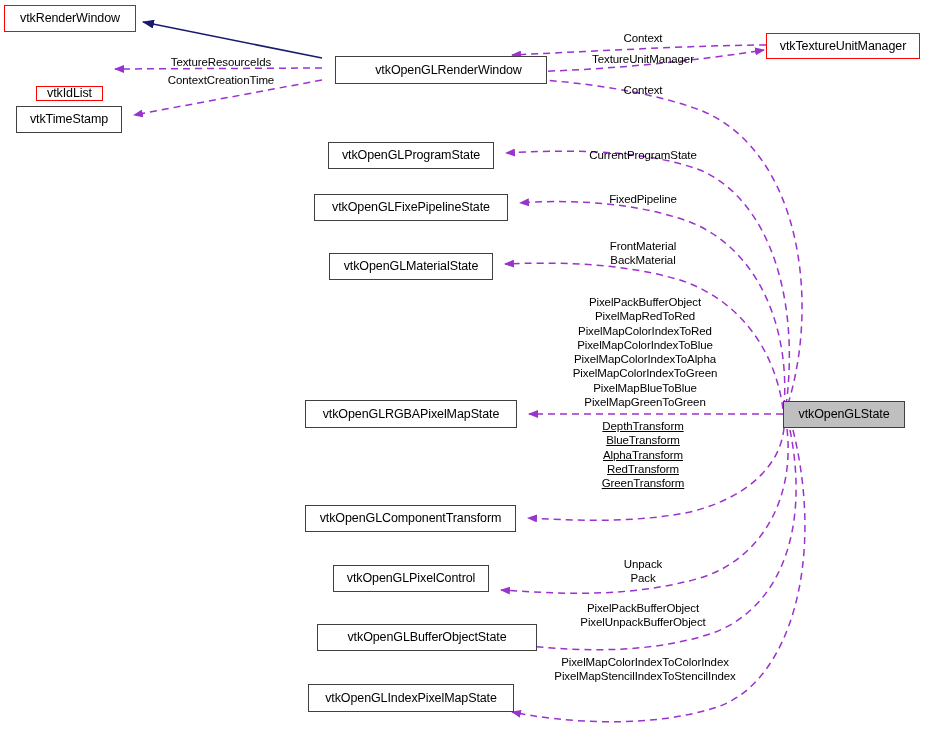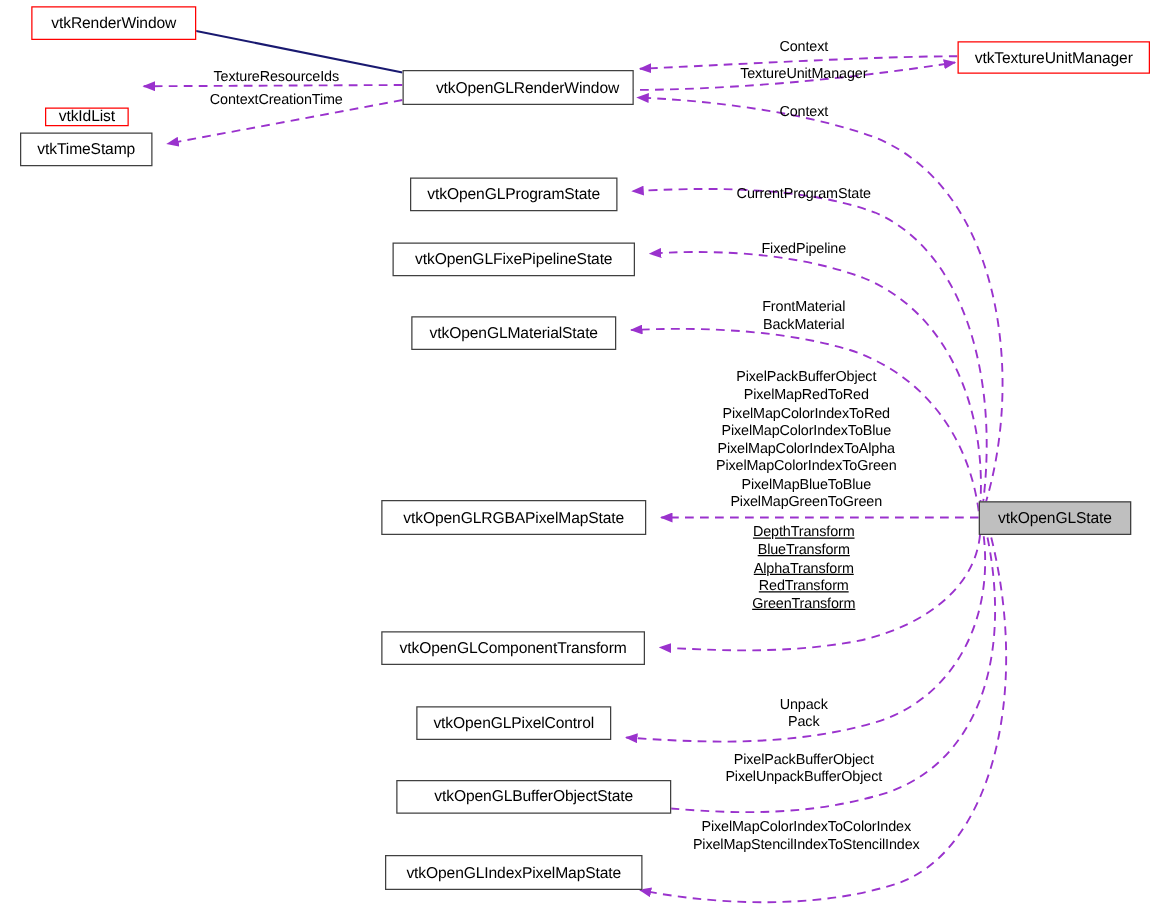--- a/index.html
+++ b/index.html
@@ -86,30 +86,30 @@
         <path d="M783,409 C775,350 740,300 680,280 C620,262 550,262 505,264" fill="none" stroke="#9a32cd" stroke-width="1.5" stroke-dasharray="7,5" marker-end="url(#arrow-purple)"></path>
         <path d="M783,414 L529,414" fill="none" stroke="#9a32cd" stroke-width="1.5" stroke-dasharray="7,5" marker-end="url(#arrow-purple)"></path>
         <path d="M784,428 C780,470 740,500 690,512 C630,524 570,520 528,518" fill="none" stroke="#9a32cd" stroke-width="1.5" stroke-dasharray="7,5" marker-end="url(#arrow-purple)"></path>
         <path d="M787,429 C795,500 760,560 700,578 C630,598 560,594 501,590" fill="none" stroke="#9a32cd" stroke-width="1.5" stroke-dasharray="7,5" marker-end="url(#arrow-purple)"></path>
         <path d="M790,430 C810,530 780,610 710,634 C640,656 570,650 517,645" fill="none" stroke="#9a32cd" stroke-width="1.5" stroke-dasharray="7,5" marker-end="url(#arrow-purple)"></path>
         <path d="M793,430 C825,560 790,680 720,706 C650,730 560,722 512,712" fill="none" stroke="#9a32cd" stroke-width="1.5" stroke-dasharray="7,5" marker-end="url(#arrow-purple)"></path>
       </g>
   </svg>
 
   <div id="nodes-group">
-      <div class="node red-border" style="left: 4px; top: 5px; width: 132px; height: 27px; margin-left: 21px;">
+      <div class="node red-border" style="left: 4px; top: 5px; width: 132px; height: 27px;">
         <span class="node-label">vtkRenderWindow</span>
       </div>
       <div class="node red-border" style="left: 36px; top: 57px; width: 67px; height: 15px; margin-top: 29px;">
         <span class="node-label">vtkIdList</span>
       </div>
       <div class="node" style="left: 16px; top: 106px; width: 106px; height: 27px;">
         <span class="node-label">vtkTimeStamp</span>
       </div>
-      <div class="node" style="left: 322px; top: 56px; width: 185px; height: 28px; padding-left: 15px;">
+      <div class="node" style="left: 335px; top: 56px; width: 212px; height: 28px; padding-left: 15px;">
         <span class="node-label">vtkOpenGLRenderWindow</span>
       </div>
       <div class="node red-border" style="left: 766px; top: 33px; width: 154px; height: 26px;">
         <span class="node-label">vtkTextureUnitManager</span>
       </div>
       <div class="node" style="left: 328px; top: 142px; width: 166px; height: 27px;">
         <span class="node-label">vtkOpenGLProgramState</span>
       </div>
       <div class="node" style="left: 314px; top: 194px; width: 194px; height: 27px;">
         <span class="node-label">vtkOpenGLFixePipelineState</span>

